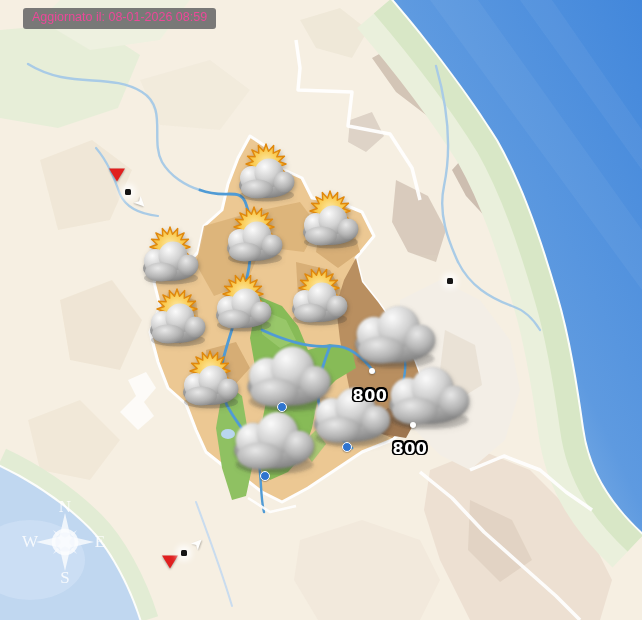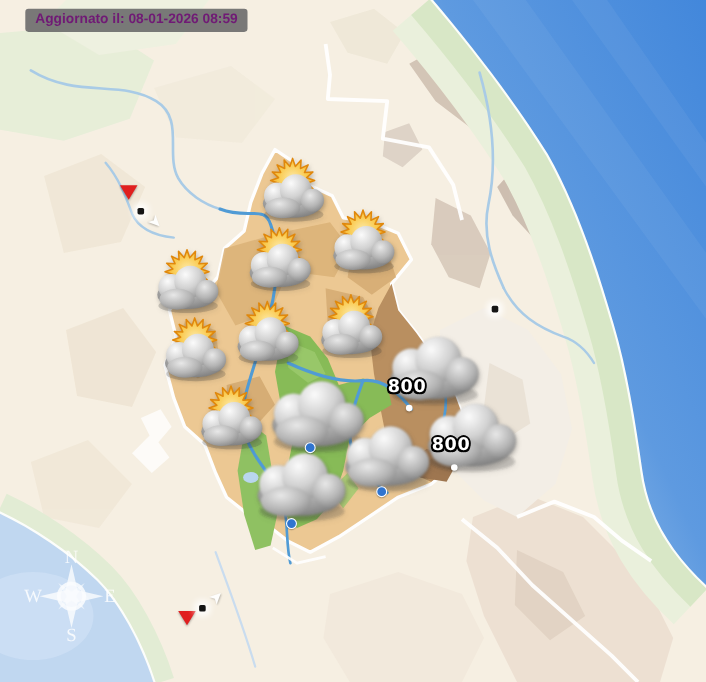--- a/index.html
+++ b/index.html
@@ -10,25 +10,26 @@
   svg.base{position:absolute;left:0;top:0;display:block}
   #overlay-layer{position:absolute;left:0;top:0;width:642px;height:620px;pointer-events:none}
   .wicon{position:absolute;filter:blur(.4px) drop-shadow(1px 2px 2px rgba(40,40,40,.30))}
   .wicon svg{width:100%;height:100%;display:block}
   .snow-label{
     position:absolute;transform:translate(-50%,-50%);
     font-family:"DejaVu Sans",sans-serif;font-weight:bold;font-size:16px;color:#ffffff;letter-spacing:.5px;
     text-shadow:-1.5px -1.5px 0 #000,1.5px -1.5px 0 #000,-1.5px 1.5px 0 #000,1.5px 1.5px 0 #000,
                  0 -1.8px 0 #000,0 1.8px 0 #000,-1.8px 0 0 #000,1.8px 0 0 #000;
     z-index:5;
+    margin-top:44px;
   }
   .timestamp{
     position:absolute;left:23px;top:8px;z-index:9;
-    background:rgba(104,104,104,.88);color:#701a75;
-    font-size:12.5px;line-height:1.25;padding:2px 9px 3px;border-radius:3px;white-space:nowrap;font-weight:bold;
+    background:rgba(104,104,104,.88);color:#ec4899;
+    font-size:12.5px;line-height:1.25;padding:2px 9px 3px;border-radius:3px;white-space:nowrap;
   }
   .marker{position:absolute;transform:translate(-50%,-50%);z-index:4}
   .marker-red-triangle{
     width:0;height:0;border-left:8px solid transparent;border-right:8px solid transparent;
     border-top:13px solid #e01f1f;filter:drop-shadow(0 1px 1px rgba(0,0,0,.35));
   }
   .marker-black-dot{width:6px;height:6px;background:#151515;border-radius:1.5px;box-shadow:0 0 6px 4px rgba(255,255,255,.9)}
   .marker-white-dot{width:6px;height:6px;background:#fff;border-radius:50%;box-shadow:0 1px 2px rgba(0,0,0,.3)}
   .marker-blue-drop{width:8px;height:8px;background:#2f74cf;border:1.5px solid #fff;border-radius:50%;box-shadow:0 1px 1px rgba(0,0,0,.25)}
   .marker-white-arrow{color:#fff;font-size:15px;line-height:1;text-shadow:0 1px 2px rgba(0,0,0,.3);opacity:.95}

